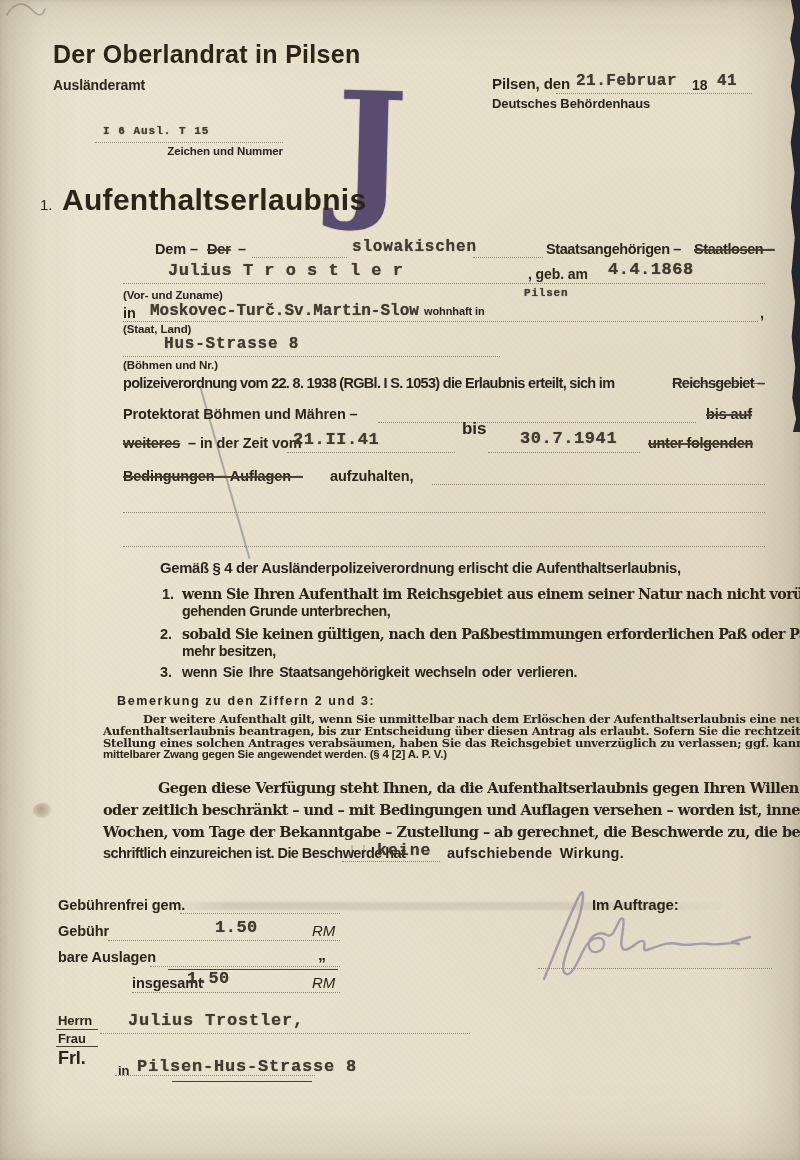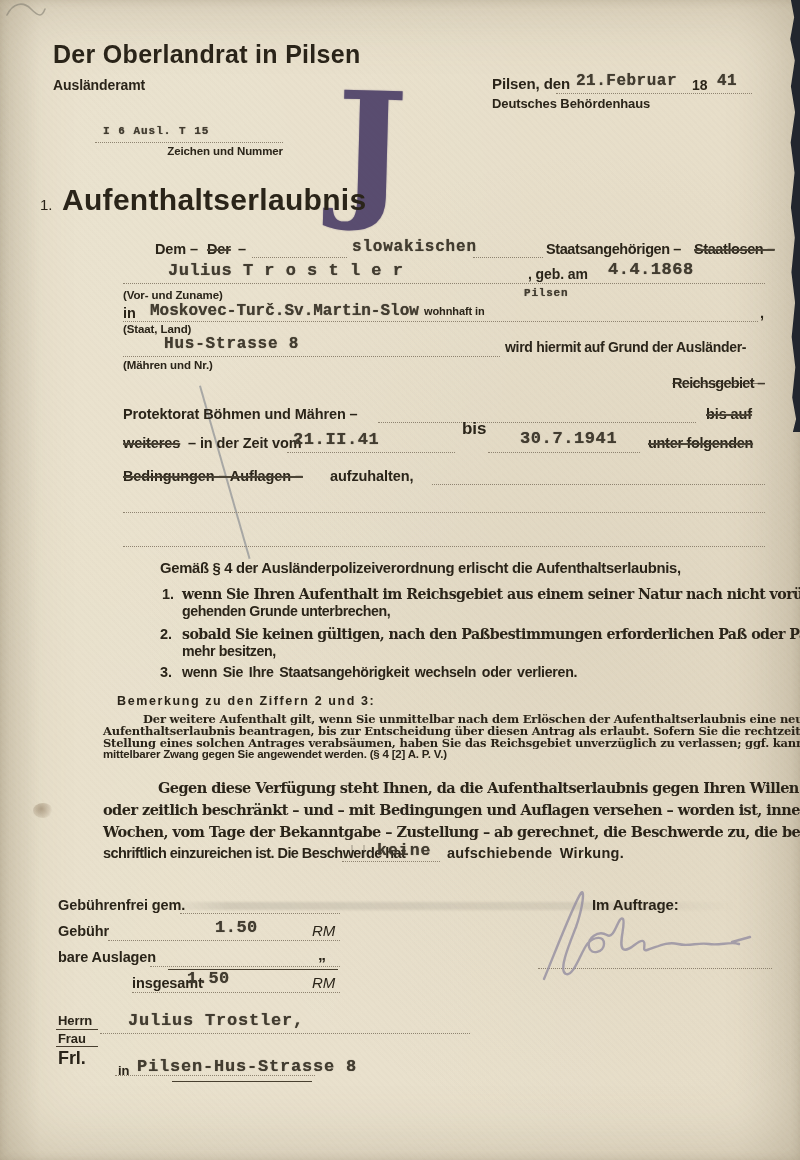--- a/index.html
+++ b/index.html
@@ -91,23 +91,23 @@
   <div class="p" style="left:123px;top:305px;font-size:14.5px">in</div>
   <div class="t" style="left:150px;top:302px;font-size:16px;letter-spacing:0">Moskovec-Turč.Sv.Martin-Slow</div>
   <div class="p" style="left:424px;top:305px;font-size:11px">wohnhaft in</div>
   <div class="t" style="left:524px;top:287px;font-size:11px;letter-spacing:.8px">Pilsen</div>
   <div class="dot" style="left:123px;top:321px;width:635px"></div>
   <div class="p" style="left:760px;top:305px;font-size:14.5px">,</div>
   <div class="p" style="left:123px;top:323px;font-size:11.5px">(Staat, Land)</div>
 
   <div class="dot" style="left:123px;top:356px;width:377px"></div>
   <div class="t" style="left:164px;top:335px;font-size:16px;letter-spacing:.8px">Hus-Strasse 8</div>
-  <div class="p" style="left:505px;top:339px;font-size:14px;letter-spacing:-.3px">wird hiermit auf Grund der Ausländer-</div>
-  <div class="p" style="left:123px;top:359px;font-size:11.5px">(Mähren und Nr.)</div>
+  <div class="p" style="left:123px;top:359px;font-size:11.5px">(Böhmen und Nr.)</div>
 
+  <div class="p" style="left:123px;top:375px;font-size:14.5px;letter-spacing:-.7px">polizeiverordnung vom 22. 8. 1938 (RGBl. I S. 1053) die Erlaubnis erteilt, sich im</div>
   <div class="p lightstruck" style="left:672px;top:375px;font-size:14.5px;letter-spacing:-.7px">Reichsgebiet –</div>
 
   <div class="p" style="left:123px;top:406px;font-size:14.5px">Protektorat Böhmen und Mähren –</div>
   <div class="dot" style="left:378px;top:422px;width:318px"></div>
   <div class="p struck" style="left:706px;top:406px;font-size:14.5px">bis auf</div>
 
   <div class="p struck" style="left:123px;top:435px;font-size:14.5px">weiteres</div>
   <div class="p" style="left:188px;top:435px;font-size:14.5px">– in der Zeit vom</div>
   <div class="dot" style="left:287px;top:452px;width:168px"></div>
   <div class="t" style="left:293px;top:430px;font-size:17px;letter-spacing:.6px">21.II.41</div>

